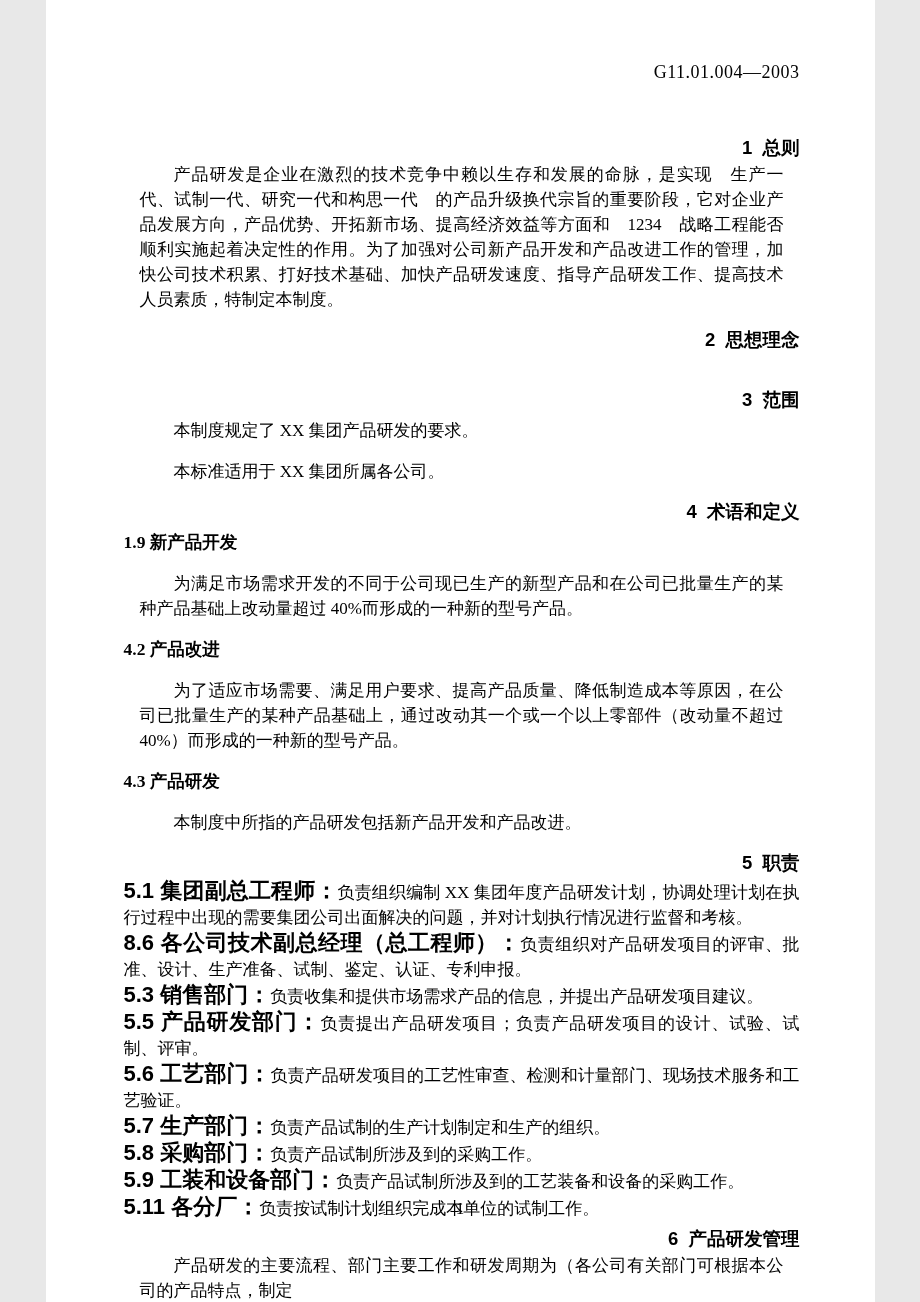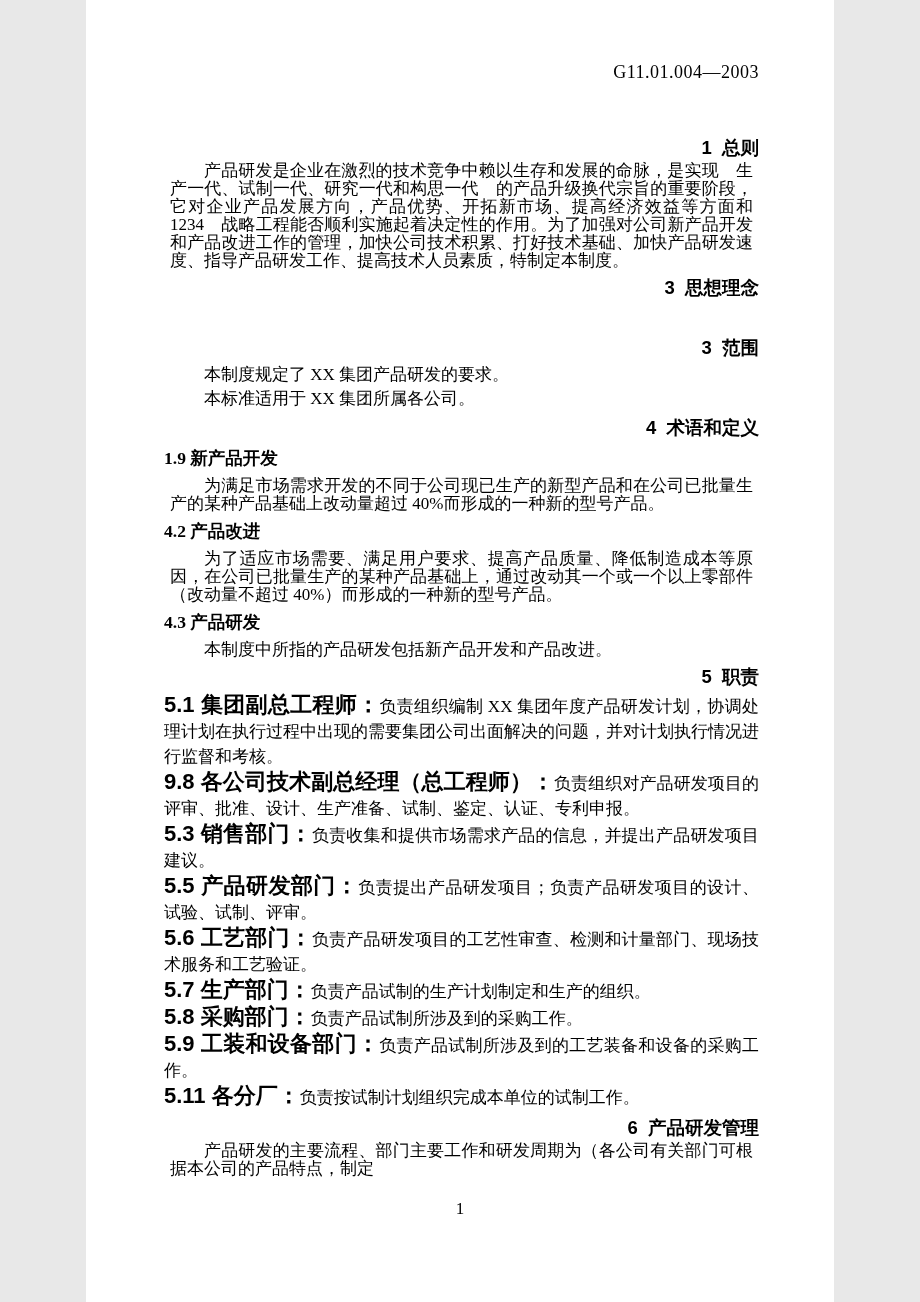--- a/index.html
+++ b/index.html
@@ -1,18 +1,18 @@
 <!DOCTYPE html>
 <html><head>
 <meta charset="utf-8">
 <style>
   html,body{margin:0;padding:0;background:#e8e8e8;}
   .page{
     position:relative;
-    width:748px;height:1302px;
+    width:829px;height:1302px;
     margin:0 auto;
     background:#ffffff;
     color:#000;
     font-family:"Liberation Serif","DejaVu Serif",serif;
     font-size:17px;
     overflow:hidden;
     box-sizing:border-box;
   }
   .content{padding:0 75px 0 78px;}
   .doc-number{
@@ -41,22 +41,22 @@
     text-align:right;
   }
   .sub-heading{
     font-weight:bold;
     font-size:17.5px;
     line-height:25px;
     margin:0;
     white-space:pre-wrap;
   }
   .para{
-    margin:6px;
-    line-height:18px;
+    margin:16px;
+    line-height:25px;
     text-align:justify;
     text-indent:2em;
   }
   .duty{
     margin:0;
     line-height:25px;
     text-align:justify;
   }
   .duty-label{
     font-weight:bold;
@@ -91,42 +91,42 @@
 
 <div class="page">
   <div class="content">
 
     <div class="doc-number">G11.01.004—2003</div>
 
 
     <h2 class="sec-heading h-s1">1  总则</h2>
     <p class="para p-s1">产品研发是企业在激烈的技术竞争中赖以生存和发展的命脉，是实现　生产一代、试制一代、研究一代和构思一代　的产品升级换代宗旨的重要阶段，它对企业产品发展方向，产品优势、开拓新市场、提高经济效益等方面和　1234　战略工程能否顺利实施起着决定性的作用。为了加强对公司新产品开发和产品改进工作的管理，加快公司技术积累、打好技术基础、加快产品研发速度、指导产品研发工作、提高技术人员素质，特制定本制度。</p>
 
-    <h2 class="sec-heading h-s2">3  思想理念</h2>
+    <h2 class="sec-heading h-s2">2  思想理念</h2>
     <div class="spacer-s2"></div>
 
     <h2 class="sec-heading h-s3">3  范围</h2>
     <p class="para p-s3a">本制度规定了 XX 集团产品研发的要求。</p>
     <p class="para">本标准适用于 XX 集团所属各公司。</p>
 
     <h2 class="sec-heading h-s4">4  术语和定义</h2>
 
     <h3 class="sub-heading h-s41">1.9 新产品开发</h3>
     <p class="para">为满足市场需求开发的不同于公司现已生产的新型产品和在公司已批量生产的某种产品基础上改动量超过 40%而形成的一种新的型号产品。</p>
 
     <h3 class="sub-heading h-s42">4.2 产品改进</h3>
     <p class="para">为了适应市场需要、满足用户要求、提高产品质量、降低制造成本等原因，在公司已批量生产的某种产品基础上，通过改动其一个或一个以上零部件（改动量不超过 40%）而形成的一种新的型号产品。</p>
 
     <h3 class="sub-heading h-s43">4.3 产品研发</h3>
     <p class="para">本制度中所指的产品研发包括新产品开发和产品改进。</p>
 
     <h2 class="sec-heading h-s5">5  职责</h2>
 
     <p class="duty duty-first"><span class="duty-label">5.1 集团副总工程师：</span><span>负责组织编制 XX 集团年度产品研发计划，协调处理计划在执行过程中出现的需要集团公司出面解决的问题，并对计划执行情况进行监督和考核。</span></p>
-    <p class="duty"><span class="duty-label">9.8 各公司技术副总经理（总工程师）：</span><span>负责组织对产品研发项目的评审、批准、设计、生产准备、试制、鉴定、认证、专利申报。</span></p>
+    <p class="duty"><span class="duty-label">8.6 各公司技术副总经理（总工程师）：</span><span>负责组织对产品研发项目的评审、批准、设计、生产准备、试制、鉴定、认证、专利申报。</span></p>
     <p class="duty"><span class="duty-label">5.3 销售部门：</span><span>负责收集和提供市场需求产品的信息，并提出产品研发项目建议。</span></p>
     <p class="duty"><span class="duty-label">5.5 产品研发部门：</span><span>负责提出产品研发项目；负责产品研发项目的设计、试验、试制、评审。</span></p>
     <p class="duty"><span class="duty-label">5.6 工艺部门：</span><span>负责产品研发项目的工艺性审查、检测和计量部门、现场技术服务和工艺验证。</span></p>
     <p class="duty"><span class="duty-label">5.7 生产部门：</span><span>负责产品试制的生产计划制定和生产的组织。</span></p>
     <p class="duty"><span class="duty-label">5.8 采购部门：</span><span>负责产品试制所涉及到的采购工作。</span></p>
     <p class="duty"><span class="duty-label">5.9 工装和设备部门：</span><span>负责产品试制所涉及到的工艺装备和设备的采购工作。</span></p>
     <p class="duty"><span class="duty-label">5.11 各分厂：</span><span>负责按试制计划组织完成本单位的试制工作。</span></p>
 
     <h2 class="sec-heading h-s6">6  产品研发管理</h2>
     <p class="para p-s6">产品研发的主要流程、部门主要工作和研发周期为（各公司有关部门可根据本公司的产品特点，制定</p>

